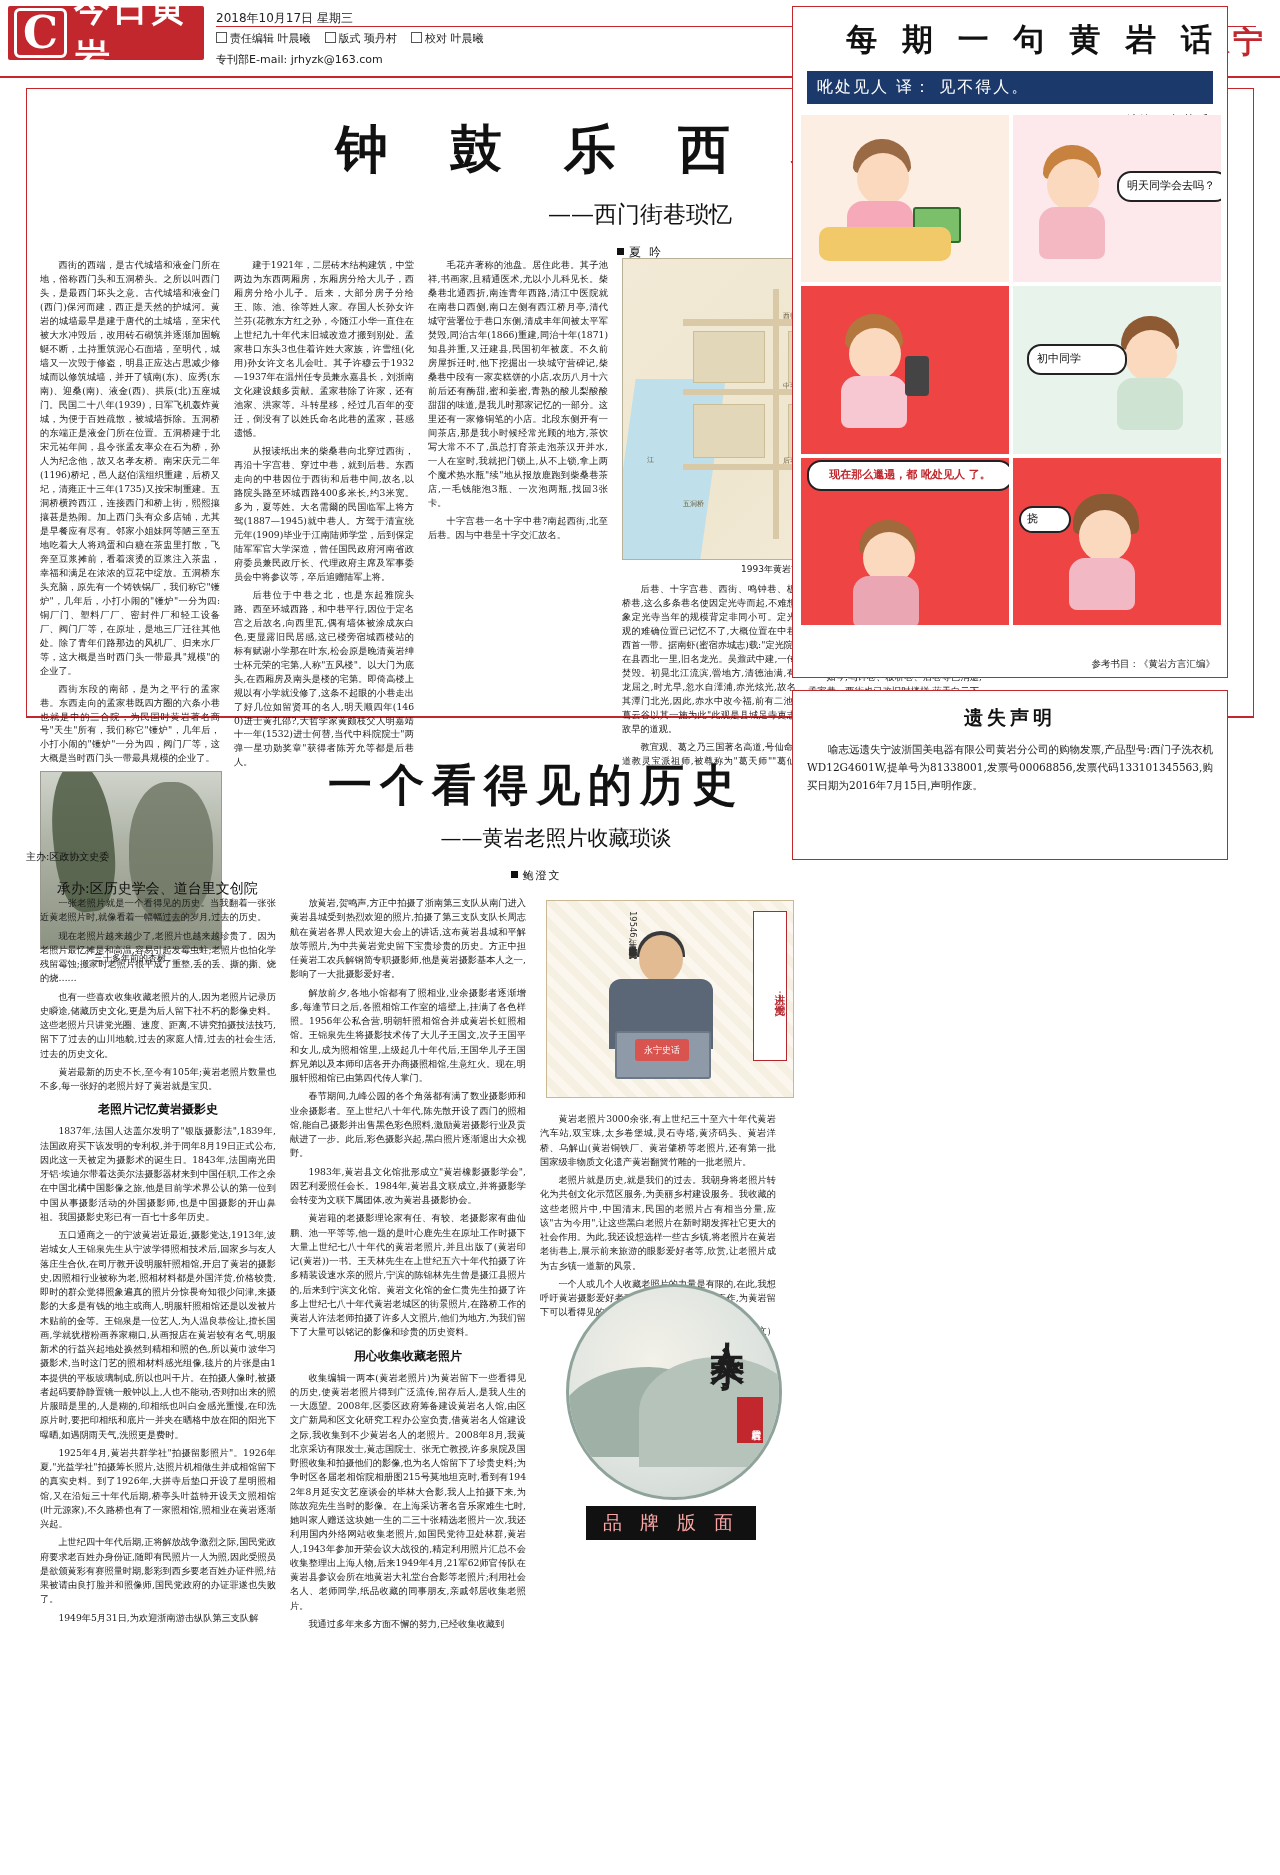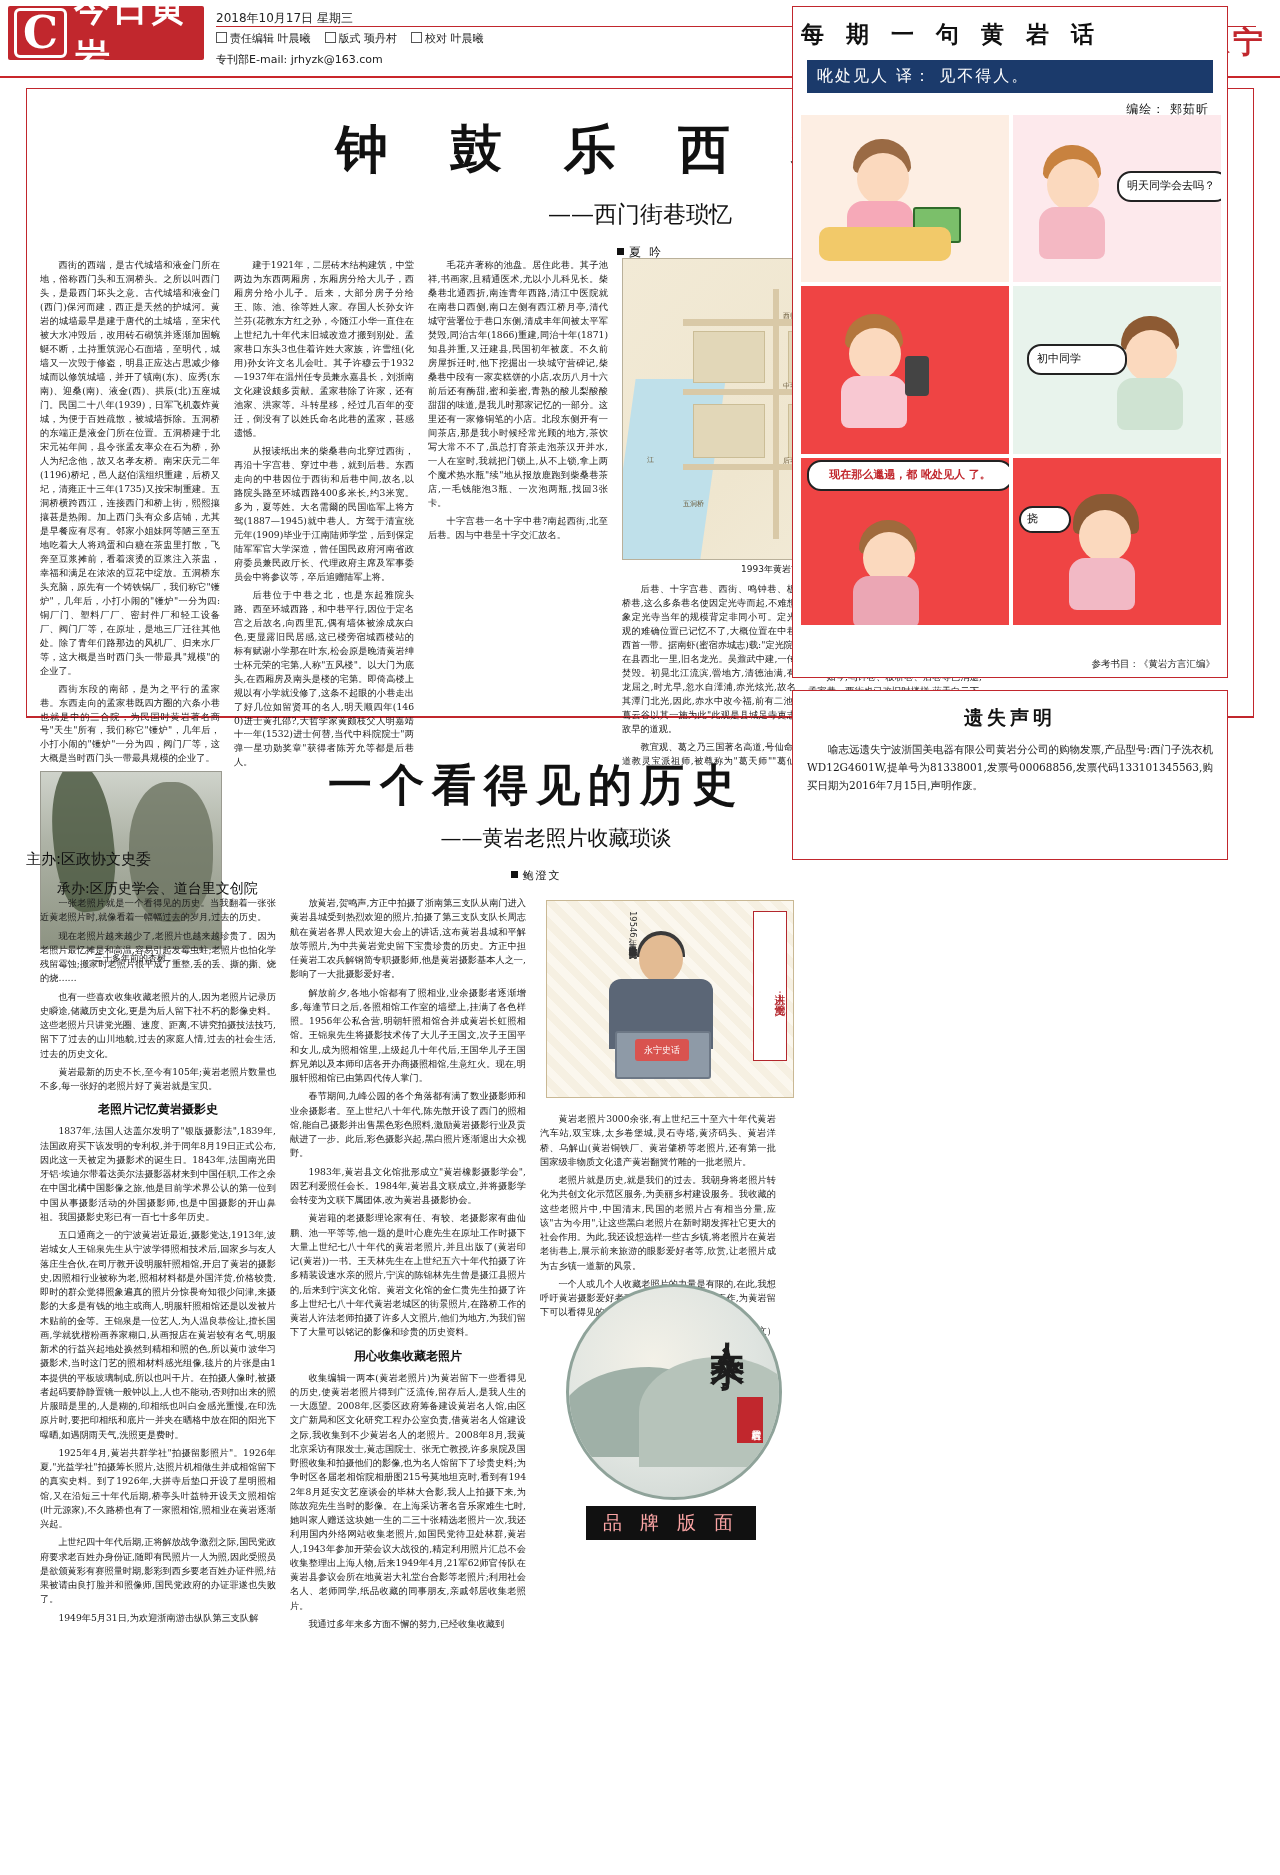--- a/index.html
+++ b/index.html
@@ -119,21 +119,21 @@
     position:absolute;left:0;top:6px;width:196px;height:112px;
     background:linear-gradient(180deg,#f4efe6,#e8e0d2);
     border:1px solid #ddd5c6;overflow:hidden;
   }
   .yn-logo .ytxt{
     position:absolute;right:6px;top:6px;font-size:26px;font-weight:bold;color:#2b2b2b;
     font-family:"DejaVu Serif","Liberation Serif",serif;line-height:1.05;text-align:center;
   }
   .yn-logo .ysm{font-size:12px;display:block;letter-spacing:2px;}
   .yn-logo .fig{position:absolute;background:#c8a97e;border-radius:50% 50% 40% 40%;}
-  .org-line{position:absolute;left:0;top:122px;font-size:15px;color:#111;}
+  .org-line{position:absolute;left:0;top:122px;font-size:10px;color:#111;}
   .org-line2{position:absolute;left:0;top:152px;font-size:14px;color:#111;margin-left:31px;}
 
   .title2{
     position:absolute;left:230px;top:28px;width:560px;text-align:center;
     font-size:44px;font-weight:bold;letter-spacing:8px;color:#111;
     font-family:"DejaVu Serif","Liberation Serif",serif;
   }
   .subtitle2{
     position:absolute;left:230px;top:96px;width:600px;text-align:center;
     font-size:21px;color:#111;font-family:"DejaVu Serif","Liberation Serif",serif;
@@ -203,21 +203,21 @@
     font-size:19px;letter-spacing:6px;display:flex;align-items:center;justify-content:center;
     font-family:"DejaVu Serif","Liberation Serif",serif;
   }
 
   
   .comic{
     position:absolute;left:792px;top:6px;width:436px;height:672px;
     border:1px solid #c1272d;box-sizing:border-box;background:#fff;padding:8px;
   }
   .comic-title{
-    text-align:left;font-size:23px;letter-spacing:7px;font-weight:bold;color:#111;
+    text-align:right;font-size:31px;letter-spacing:7px;font-weight:bold;color:#111;
     font-family:"DejaVu Serif","Liberation Serif",serif;margin-top:4px;
   }
   .comic-sub{
     margin:10px 6px 0 6px;background:#1b3a6b;color:#fff;font-size:16px;padding:6px 10px;
     font-family:"DejaVu Serif","Liberation Serif",serif;letter-spacing:2px;
   }
   .comic-editor{
     text-align:right;font-size:12px;margin:8px 10px 0 0;color:#111;letter-spacing:1px;
   }
   .comic-grid{

